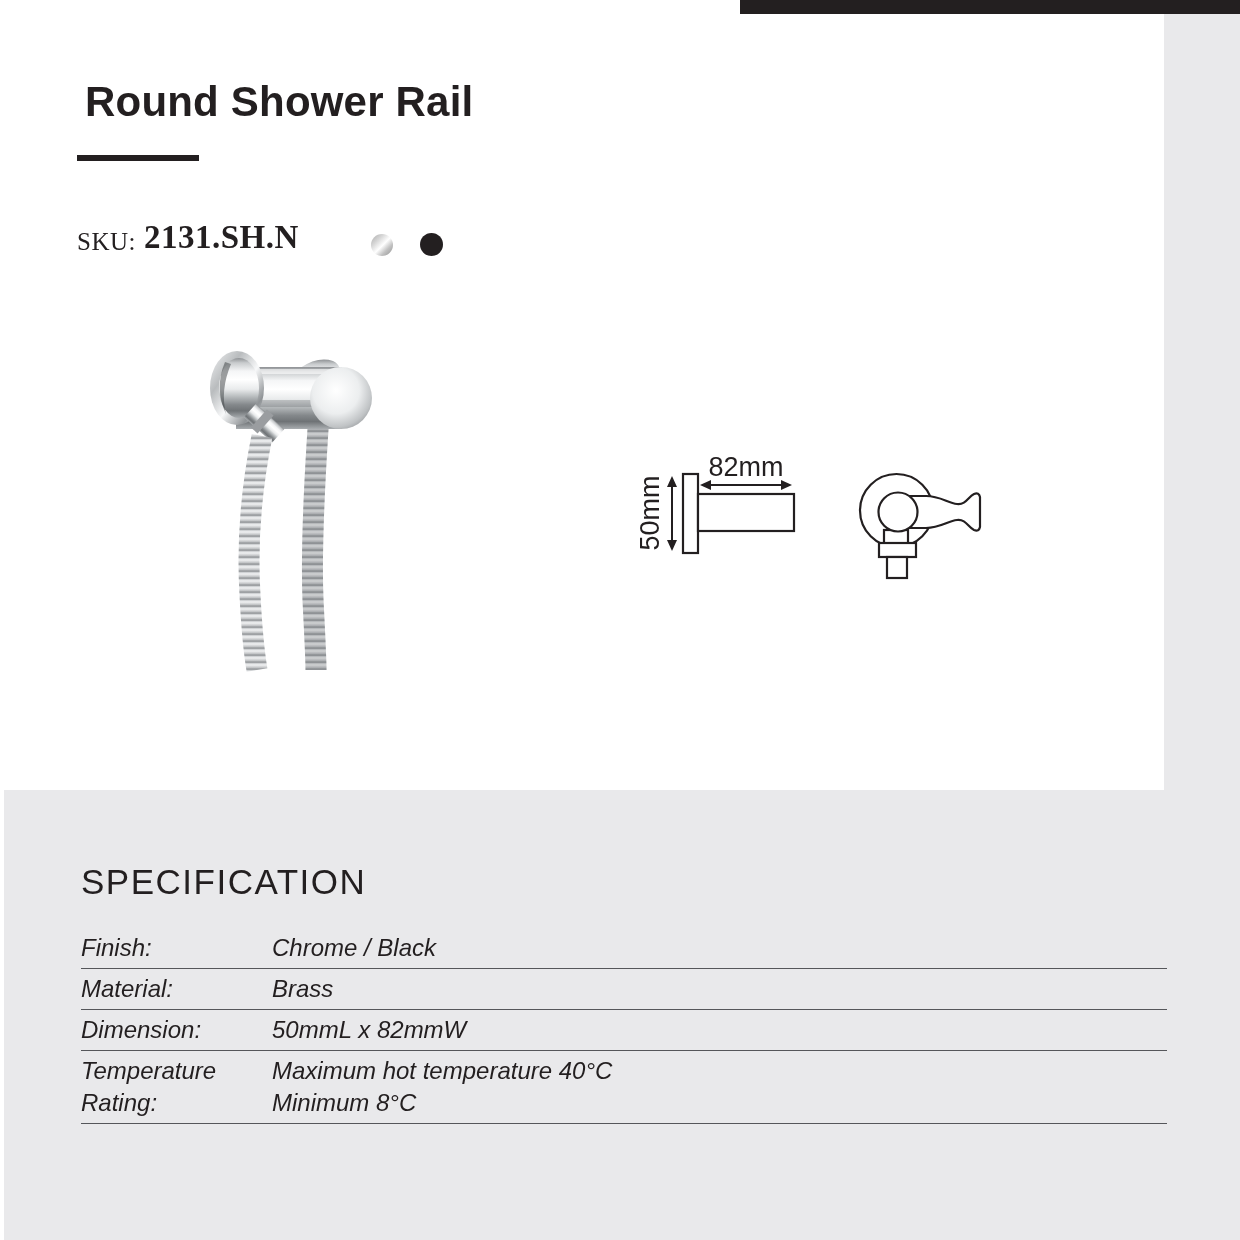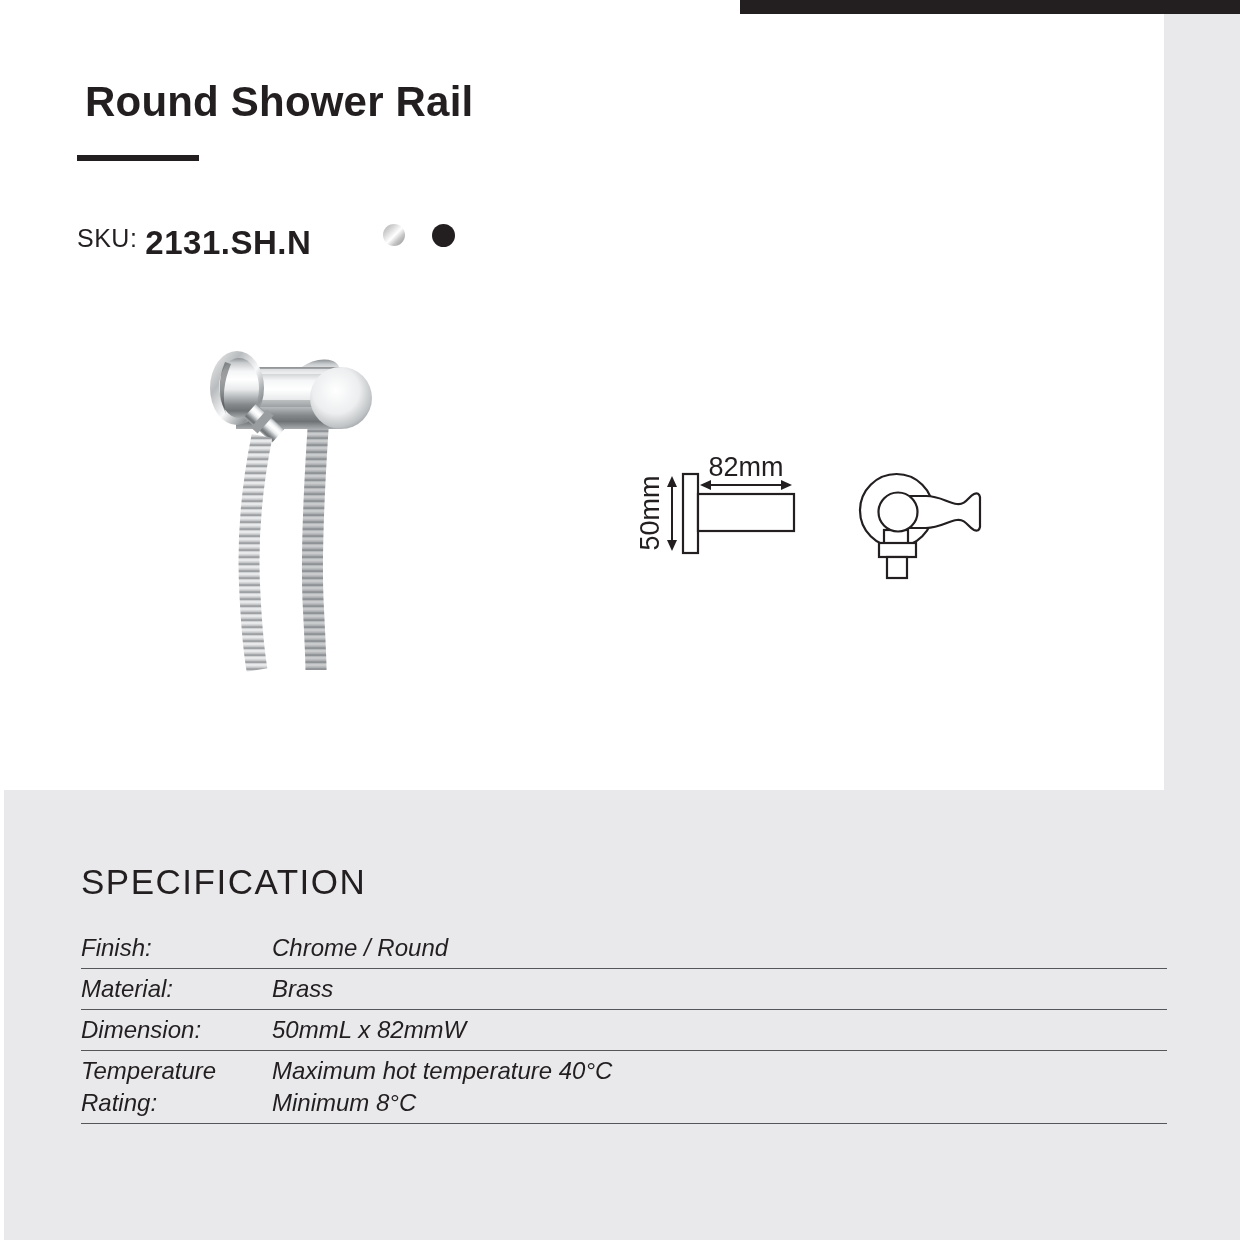--- a/index.html
+++ b/index.html
@@ -17,21 +17,21 @@
 
   
   .right-panel{left:1164px;top:14px;width:76px;height:1226px;background:#e9e9eb;}
   .bottom-panel{left:4px;top:790px;width:1240px;height:450px;background:#e9e9eb;box-sizing:border-box;padding:72px 77px 0 77px;}
 
   
   .page-title{left:77px;top:68px;font-size:42px;font-weight:700;letter-spacing:.2px;line-height:52px;}
   .title-underline{left:77px;top:155px;width:122px;height:6px;background:#231f20;}
 
   
-  .sku-row{left:77px;top:224px;height:40px;display:flex;align-items:flex-start;}
+  .sku-row{left:77px;top:216px;height:40px;display:flex;align-items:flex-end;font-family:Liberation Serif, serif;}
   .sku-label{font-size:25px;font-weight:400;letter-spacing:.5px;}
   .sku-value{font-size:33px;font-weight:700;margin-left:8px;letter-spacing:.5px;}
   .swatch{border-radius:50%;width:22px;height:22px;}
   .swatch-chrome{margin-left:72px;background:linear-gradient(135deg,#a9a9a9 0%,#d8d8d8 30%,#ffffff 52%,#c2c2c2 72%,#8f8f8f 100%);}
   .swatch-black{margin-left:27px;width:23px;height:23px;background:#231f20;}
 
   
   .spec-heading{font-size:35px;font-weight:500;letter-spacing:1.5px;line-height:40px;}
   .spec-table{margin-top:26px;width:1086px;}
   .spec-row{display:flex;border-bottom:1px solid #55565a;padding:4px 0 4px 0;font-style:italic;}
@@ -148,21 +148,21 @@
   </g>
 </svg>
 
 <div class="abs bottom-panel">
   <div class="spec-heading">SPECIFICATION</div>
   <div class="spec-table">
 
     <div class="spec-row">
       <div class="spec-label">Finish:</div>
       <div class="spec-values">
-          <div>Chrome / Round</div>
+          <div>Chrome / Black</div>
         </div>
     </div>
 
     <div class="spec-row">
       <div class="spec-label">Material:</div>
       <div class="spec-values">
           <div>Brass</div>
         </div>
     </div>
 

